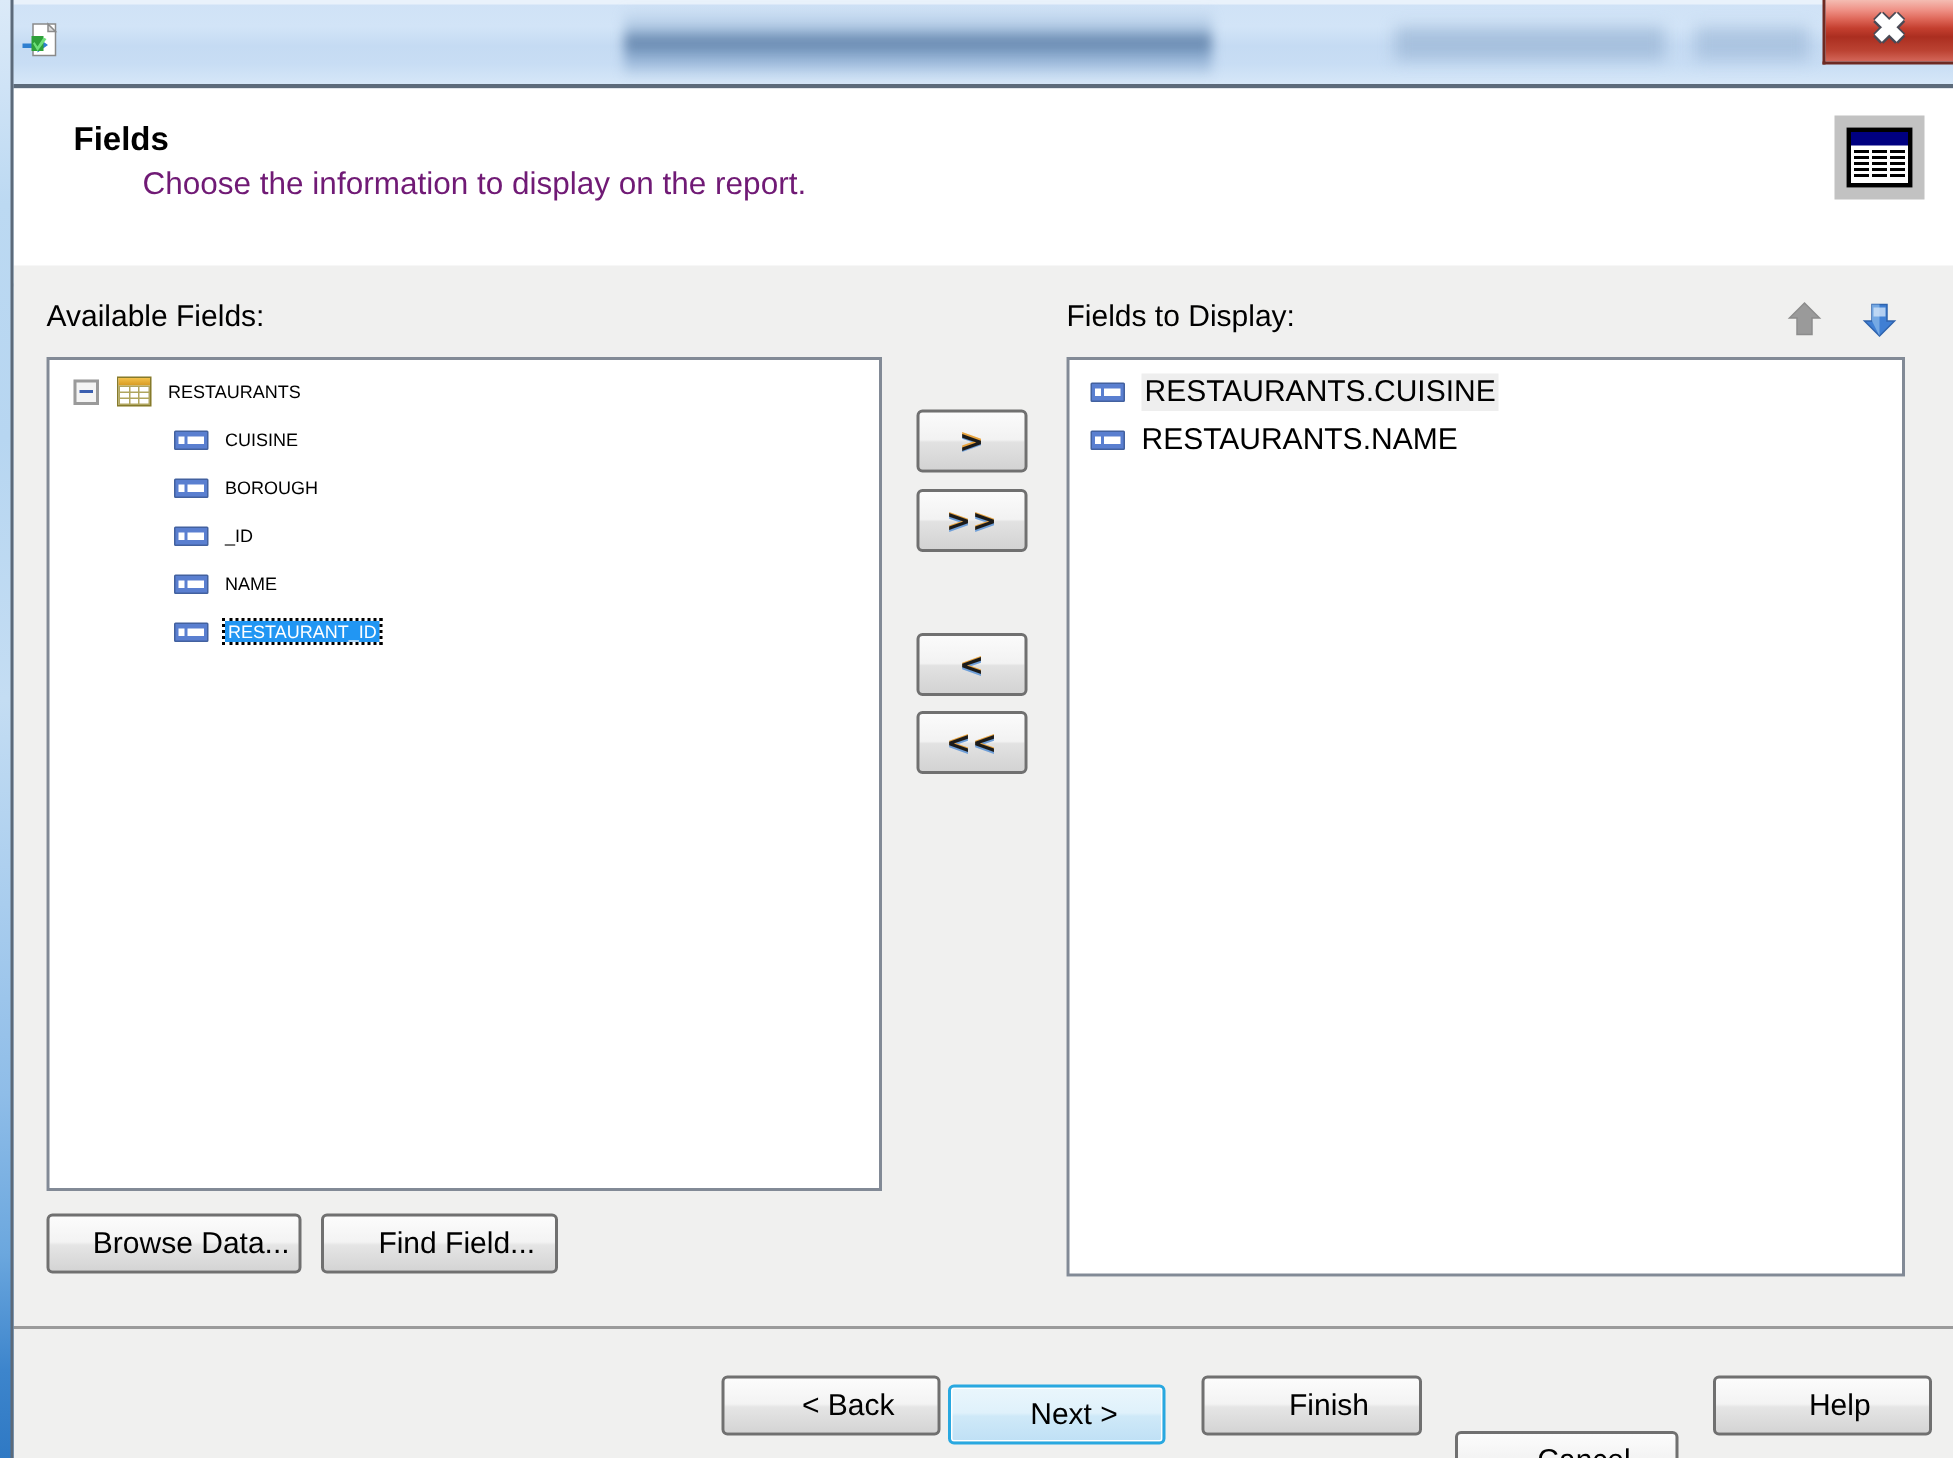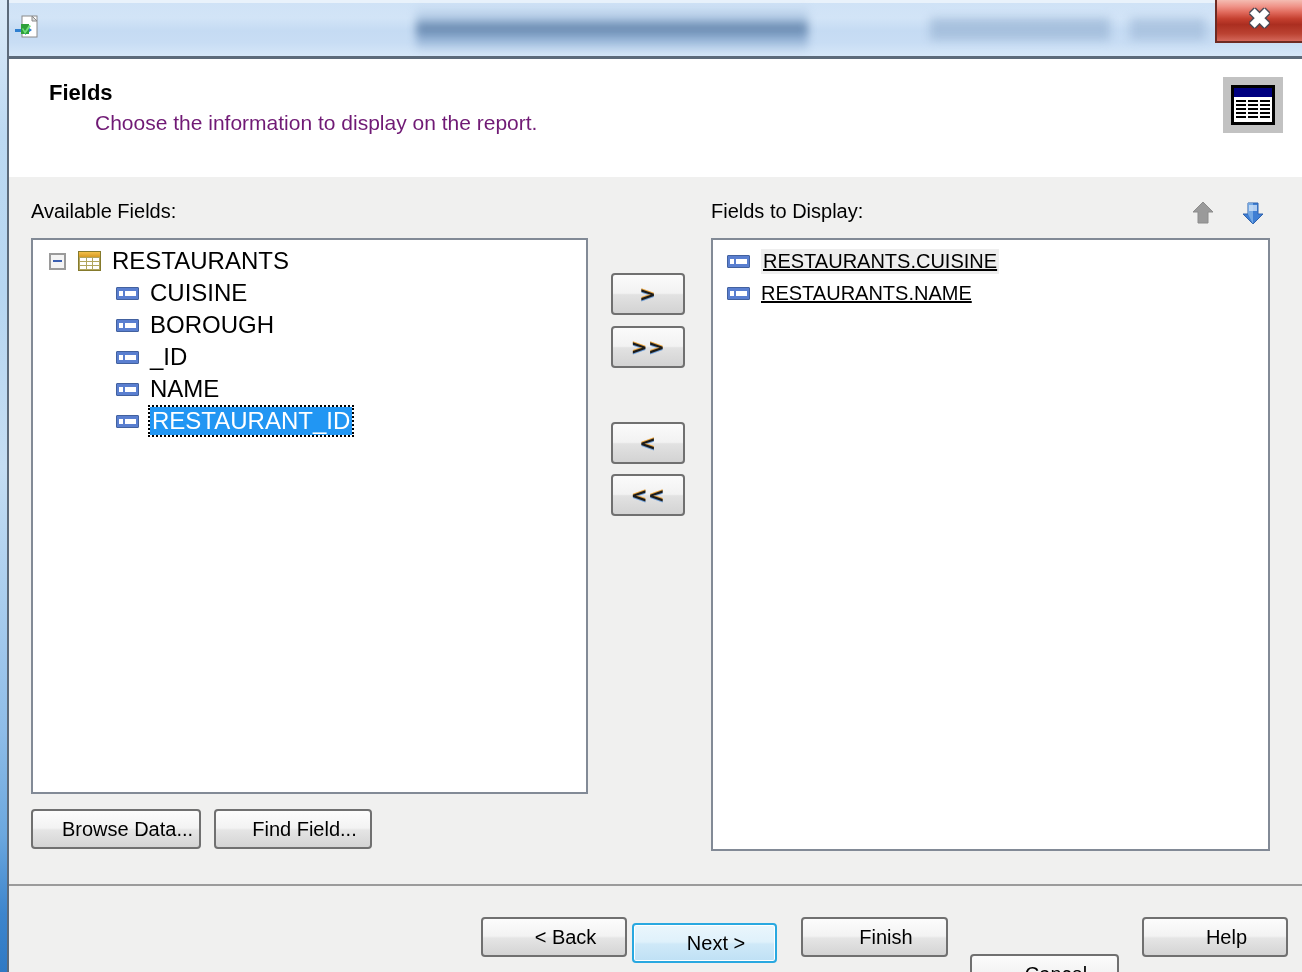--- a/index.html
+++ b/index.html
@@ -247,21 +247,21 @@
     left: 711px; top: 238px;
     width: 559px; height: 613px;
   }
 
   
   .tree-row {
     position: relative;
     height: 32px;
     display: flex;
     align-items: center;
-    font-size: 24px;
+    font-size: 12px;
     color: #000000;
     white-space: nowrap;
   }
   .tree-row.root { padding-left: 16px; }
   .tree-row.child { padding-left: 83px; }
   #tree-rows { padding-top: 5px; }
 
   .expander {
     width: 17px; height: 17px;
     background: #f4f4f4;
@@ -338,21 +338,20 @@
   
   #display-rows { padding-top: 5px; }
   .display-row {
     height: 32px;
     display: flex;
     align-items: center;
     padding-left: 14px;
     font-size: 20px;
     color: #000000;
     white-space: nowrap;
-    text-decoration: underline;
   }
   .display-row .dr-label.highlight {
     background: #eeeeee;
     padding: 1px 2px;
   }
 
   
   .xfer-btn {
     position: absolute;
     width: 74px; height: 42px;

